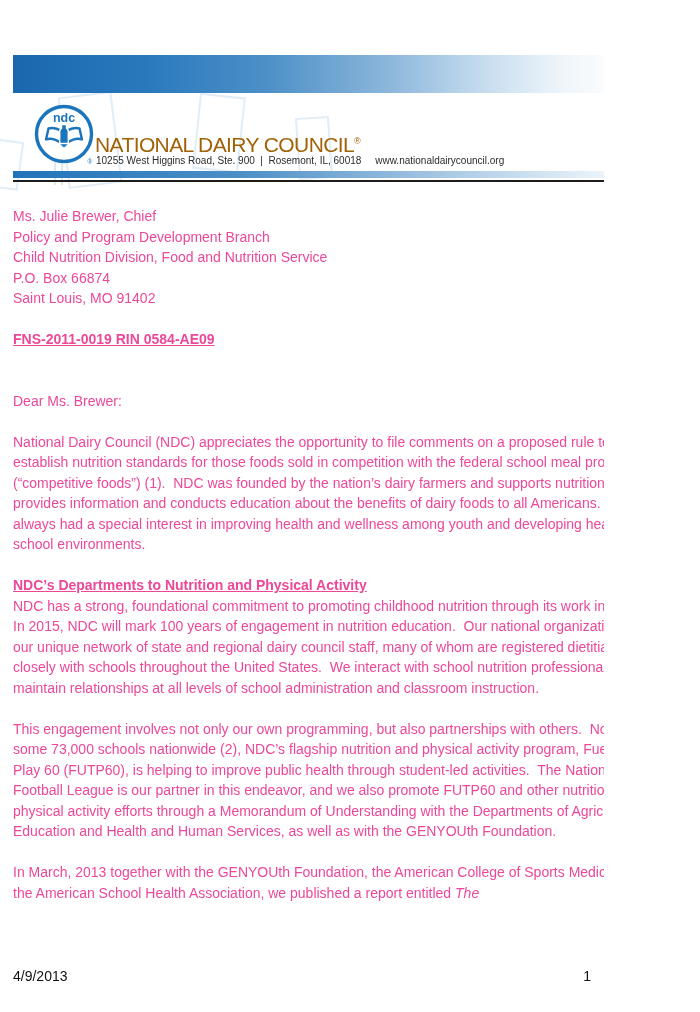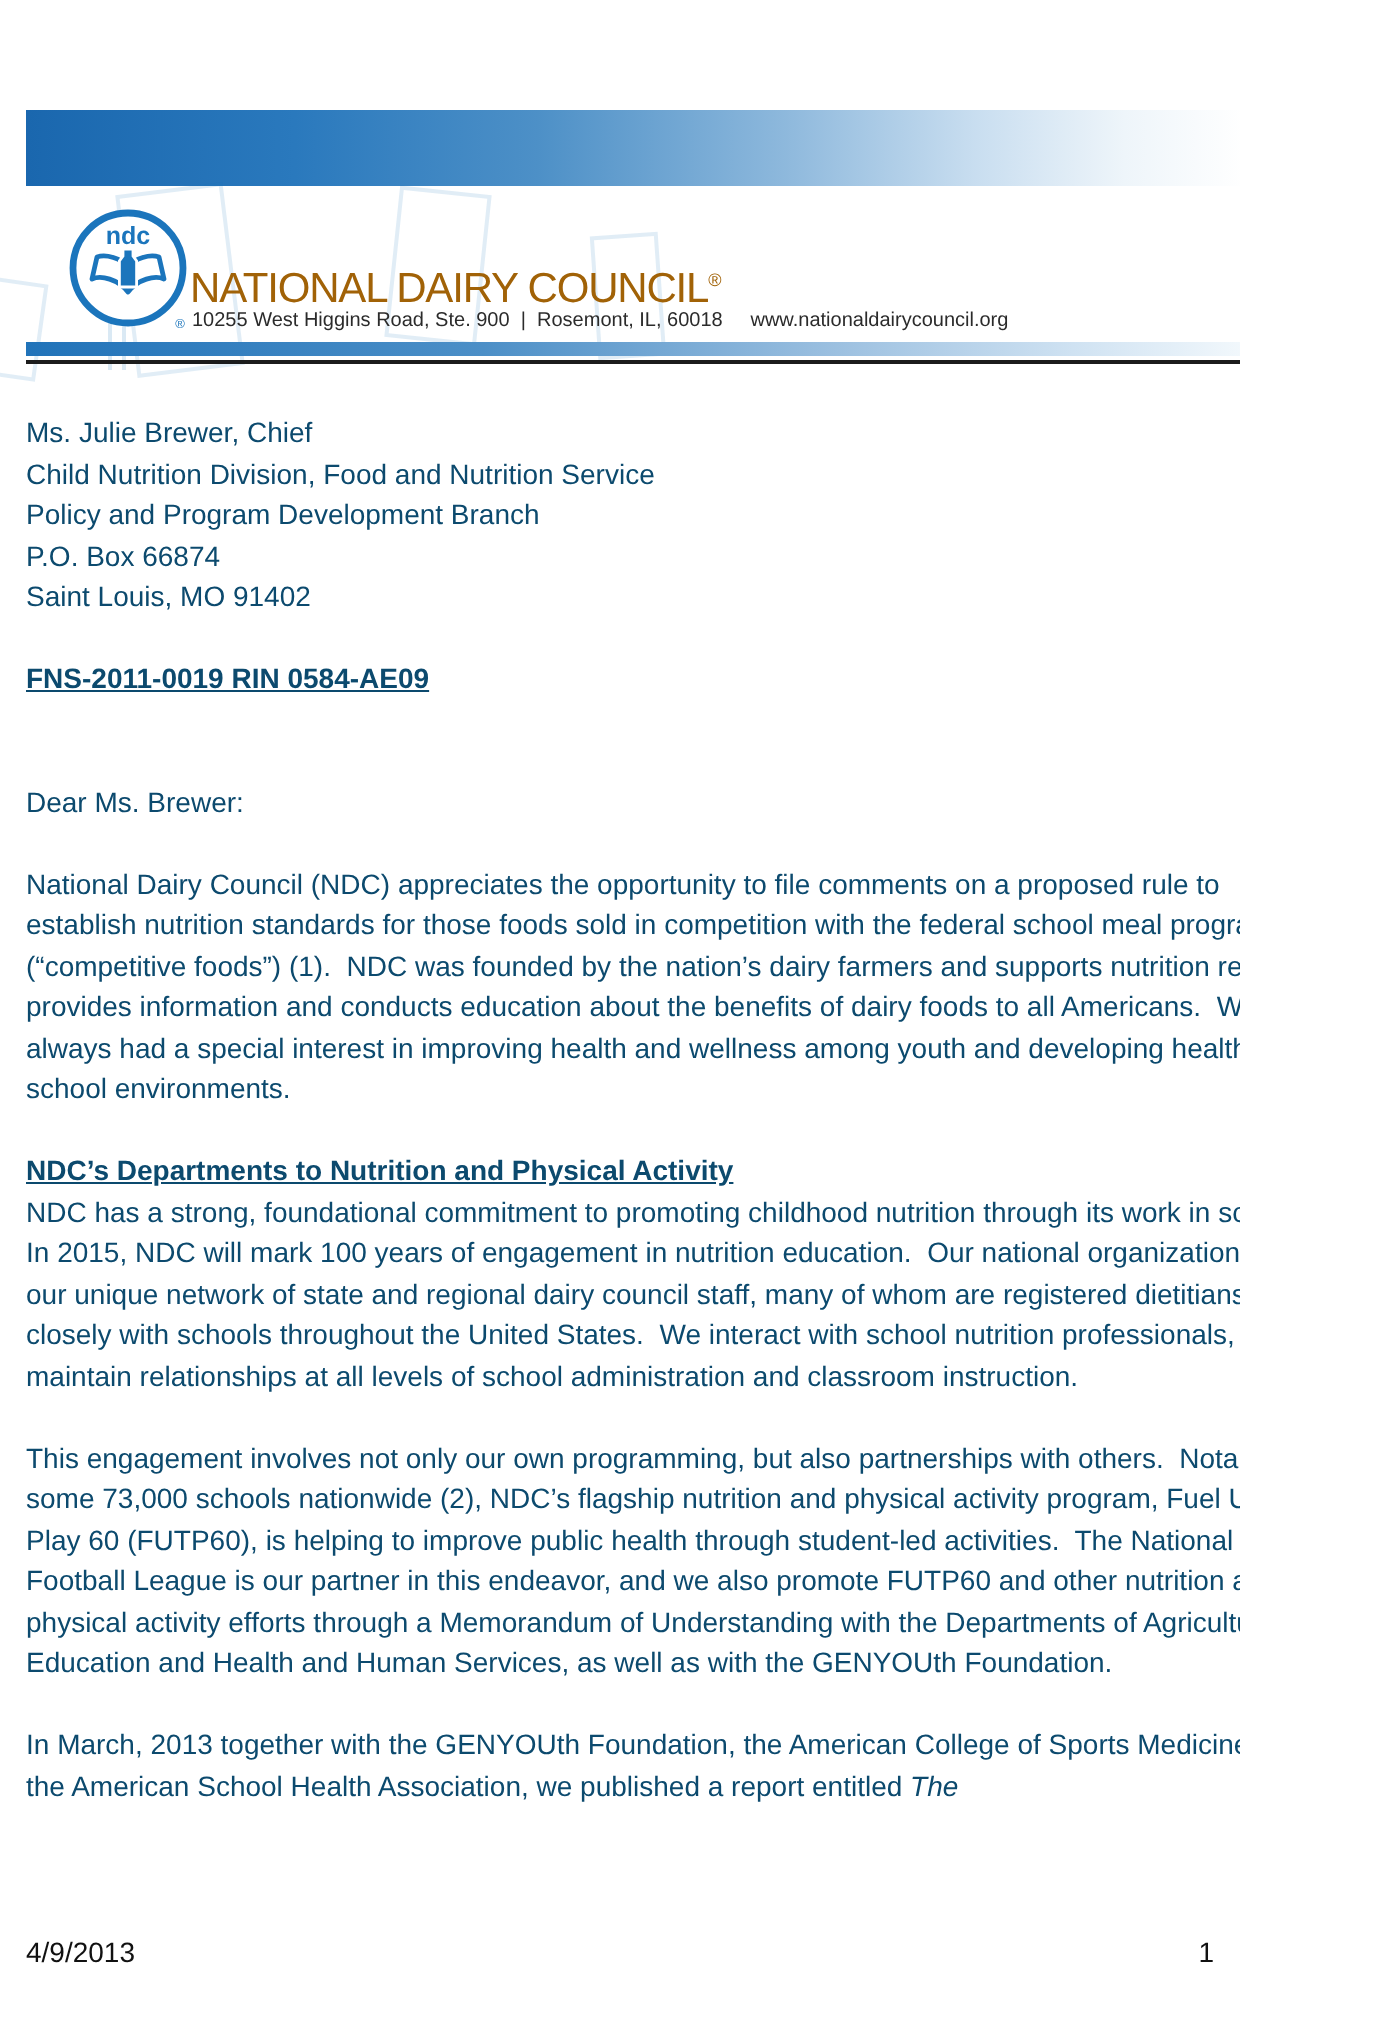--- a/index.html
+++ b/index.html
@@ -3,21 +3,20 @@
 <meta charset="utf-8">
 <style>
   html,body { margin:0; padding:0; background:#ffffff; }
   .page {
     position:relative;
     width:604px; height:1012px;
     background:#ffffff;
     font-family:"Liberation Sans", sans-serif;
     color:#111111;
     overflow:hidden;
-    padding-left:16px;
   }
 
   
   .topbar {
     position:absolute; left:13px; top:55px; width:610px; height:38px;
     background:linear-gradient(to right,
       #1a67ae 0%, #2a79bd 22%, #4d90c7 42%, #8db8dc 62%,
       #c9def0 78%, #eef5fa 90%, #ffffff 100%);
   }
   .wm { position:absolute; border:2px solid rgba(27,117,188,0.13); background:transparent; }
@@ -44,21 +43,21 @@
   .gradline {
     position:absolute; left:13px; top:171px; width:654px; height:7px;
     background:linear-gradient(to right,
       #2173b9 0%, #4c8fc7 35%, #9cc0e0 62%, #cfe2f2 80%, #f2f8fc 93%, #ffffff 100%);
   }
   .rule { position:absolute; left:13px; top:180px; width:654px; height:2px; background:#1c1c1c; }
 
   
   .content {
     position:absolute; left:13px; top:206px; width:655px;
-    font-size:14px; line-height:20.5px; color:#0c4a6e;
+    font-size:14px; line-height:20.5px; color:#ec4899;
   }
   .content p, .content div.line { margin:0; }
   .para { white-space:pre-wrap; }
   .gap-1 { margin-bottom:20.5px !important; }
   .gap-2 { margin-bottom:41px !important;text-decoration:underline; }
   .ref { font-weight:bold; }
   .section-heading { font-weight:bold; text-decoration:underline; }
   .italic { font-style:italic; }
 
   
@@ -91,22 +90,22 @@
 
   <div class="brand-address">10255 West Higgins Road, Ste. 900  |  Rosemont, IL, 60018     www.nationaldairycouncil.org</div>
 
   <div class="gradline"></div>
   <div class="rule"></div>
 
   <div class="content">
 
     <div class="recipient gap-1">
       <div class="line">Ms. Julie Brewer, Chief</div>
+      <div class="line">Policy and Program Development Branch</div>
       <div class="line">Child Nutrition Division, Food and Nutrition Service</div>
-      <div class="line">Policy and Program Development Branch</div>
       <div class="line">P.O. Box 66874</div>
       <div class="line">Saint Louis, MO 91402</div>
     </div>
 
     <p class="ref gap-2">FNS-2011-0019 RIN 0584-AE09</p>
 
     <p class="gap-1">Dear Ms. Brewer:</p>
 
     <p class="para gap-1">National Dairy Council (NDC) appreciates the opportunity to file comments on a proposed rule to establish nutrition standards for those foods sold in competition with the federal school meal programs (“competitive foods”) (1).  NDC was founded by the nation’s dairy farmers and supports nutrition research, provides information and conducts education about the benefits of dairy foods to all Americans.  We have always had a special interest in improving health and wellness among youth and developing healthy school environments.</p>
 

